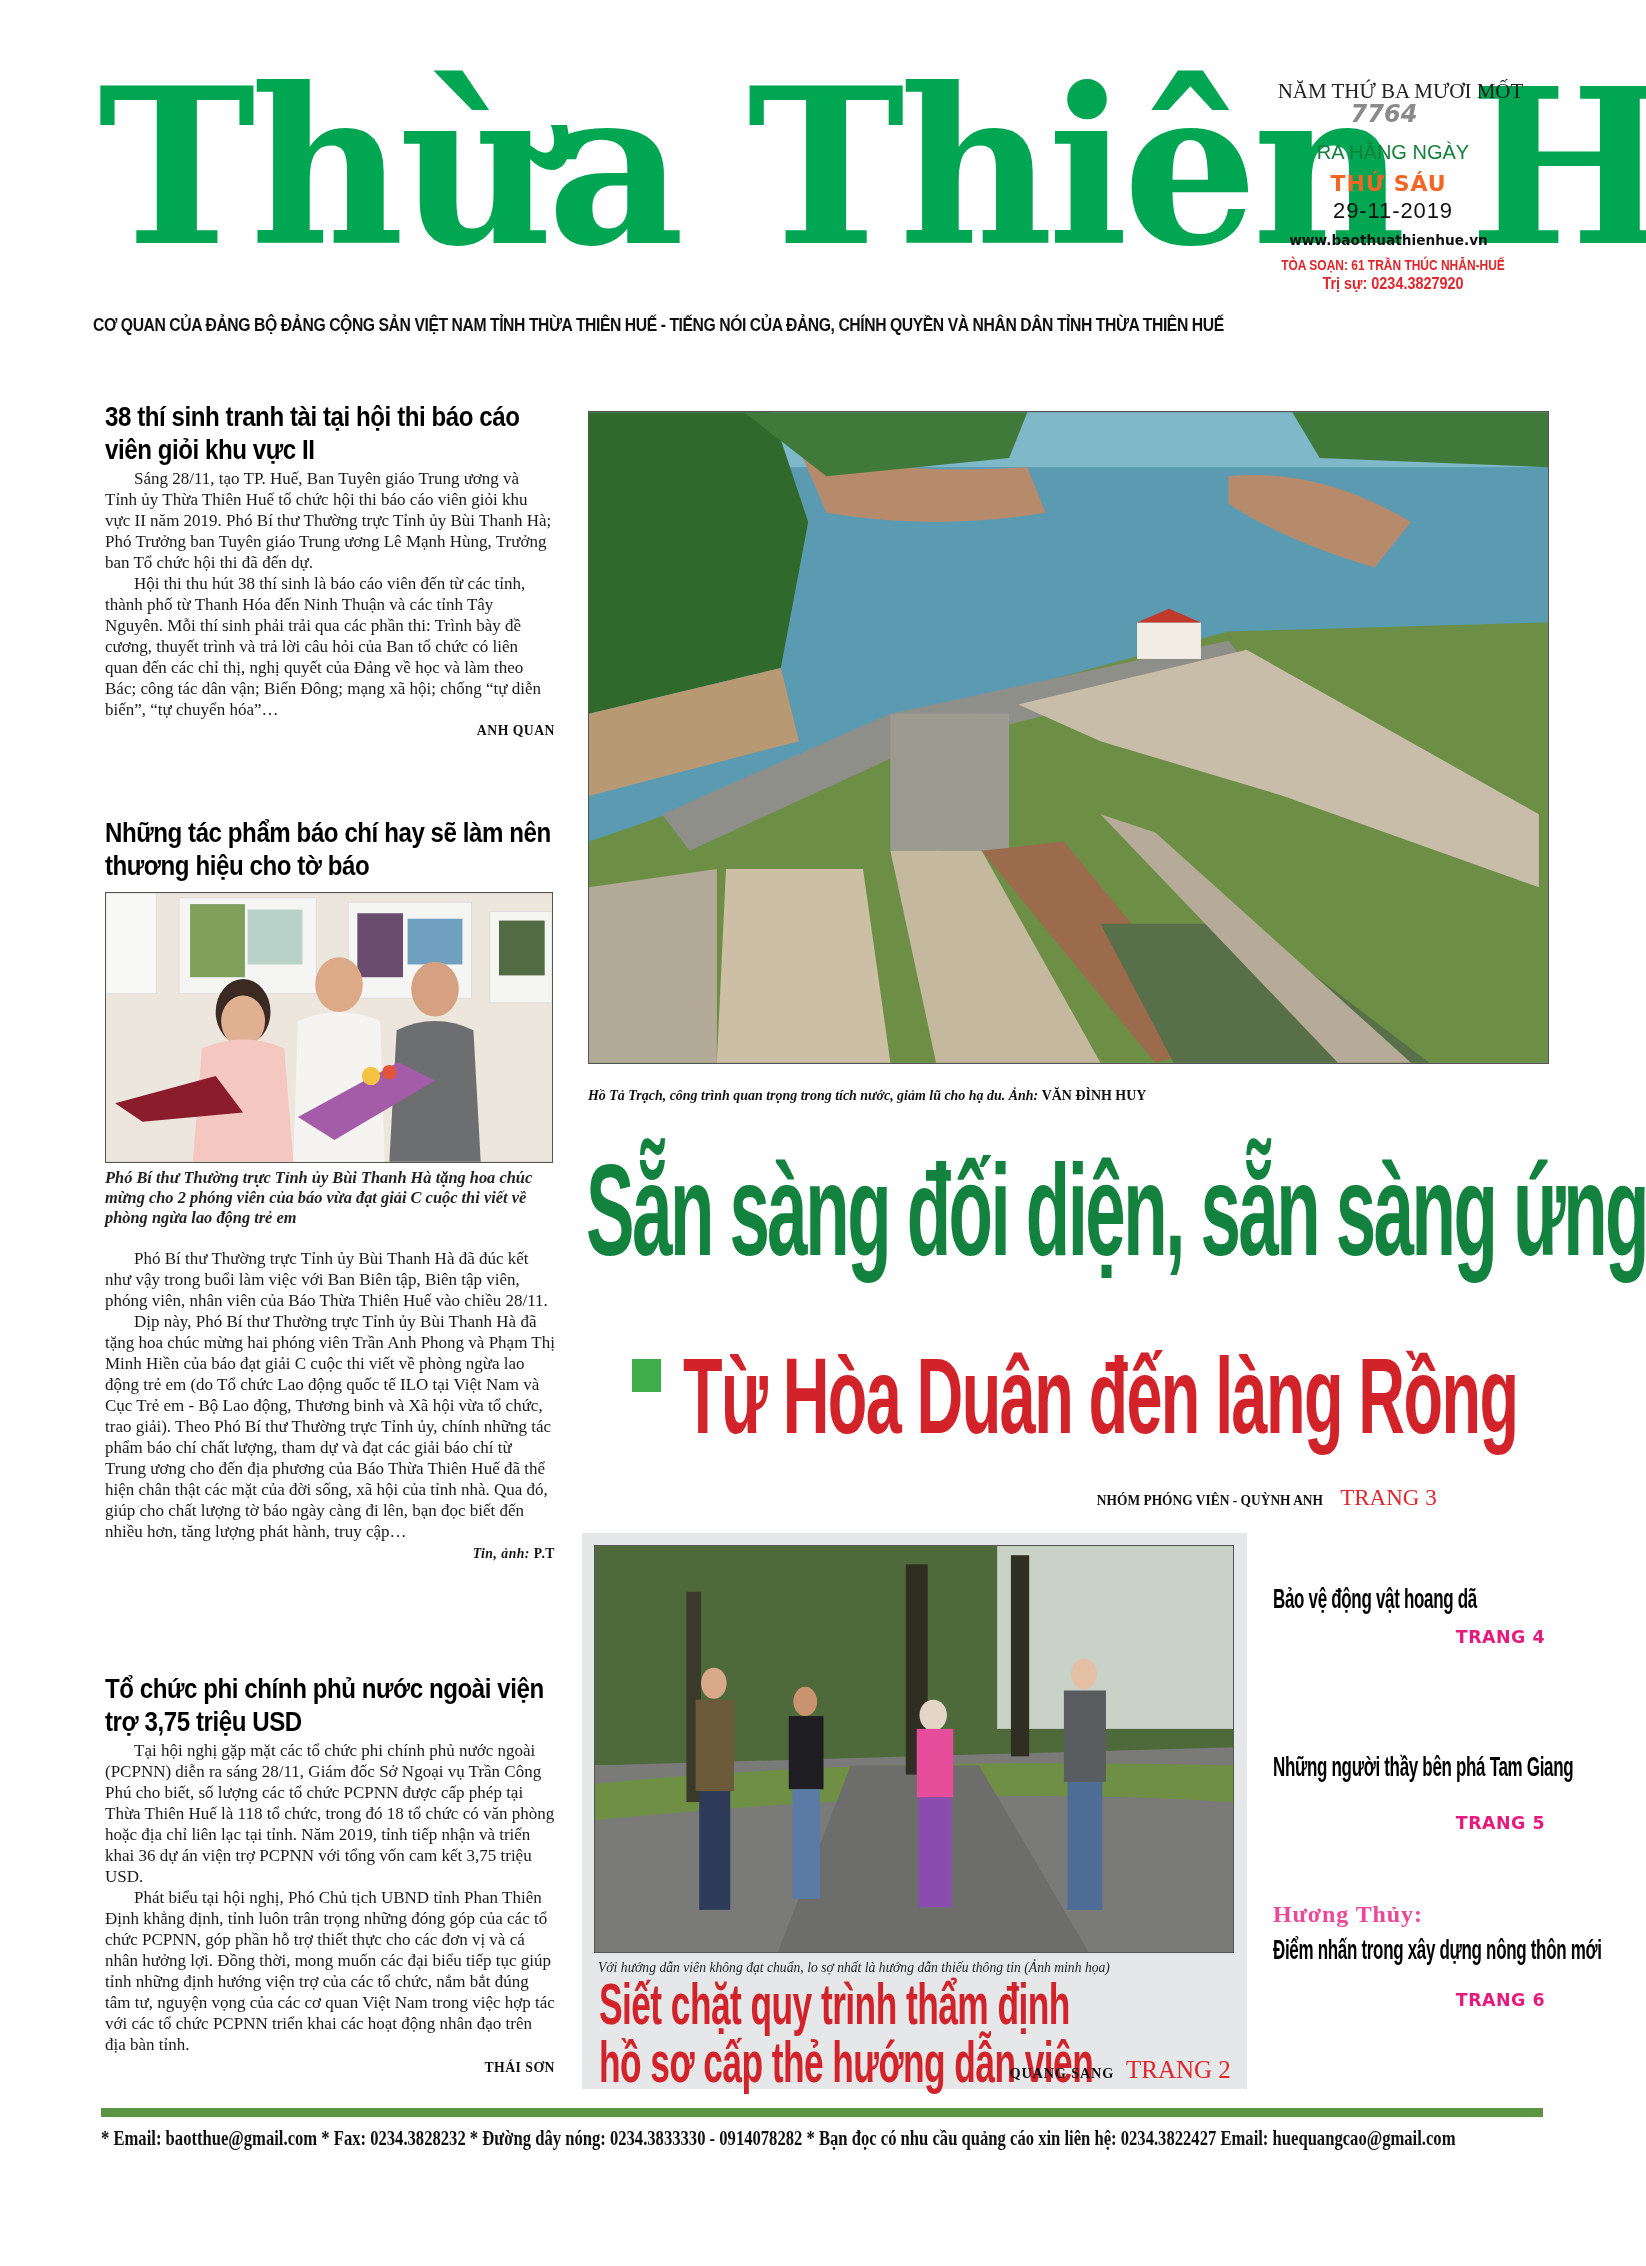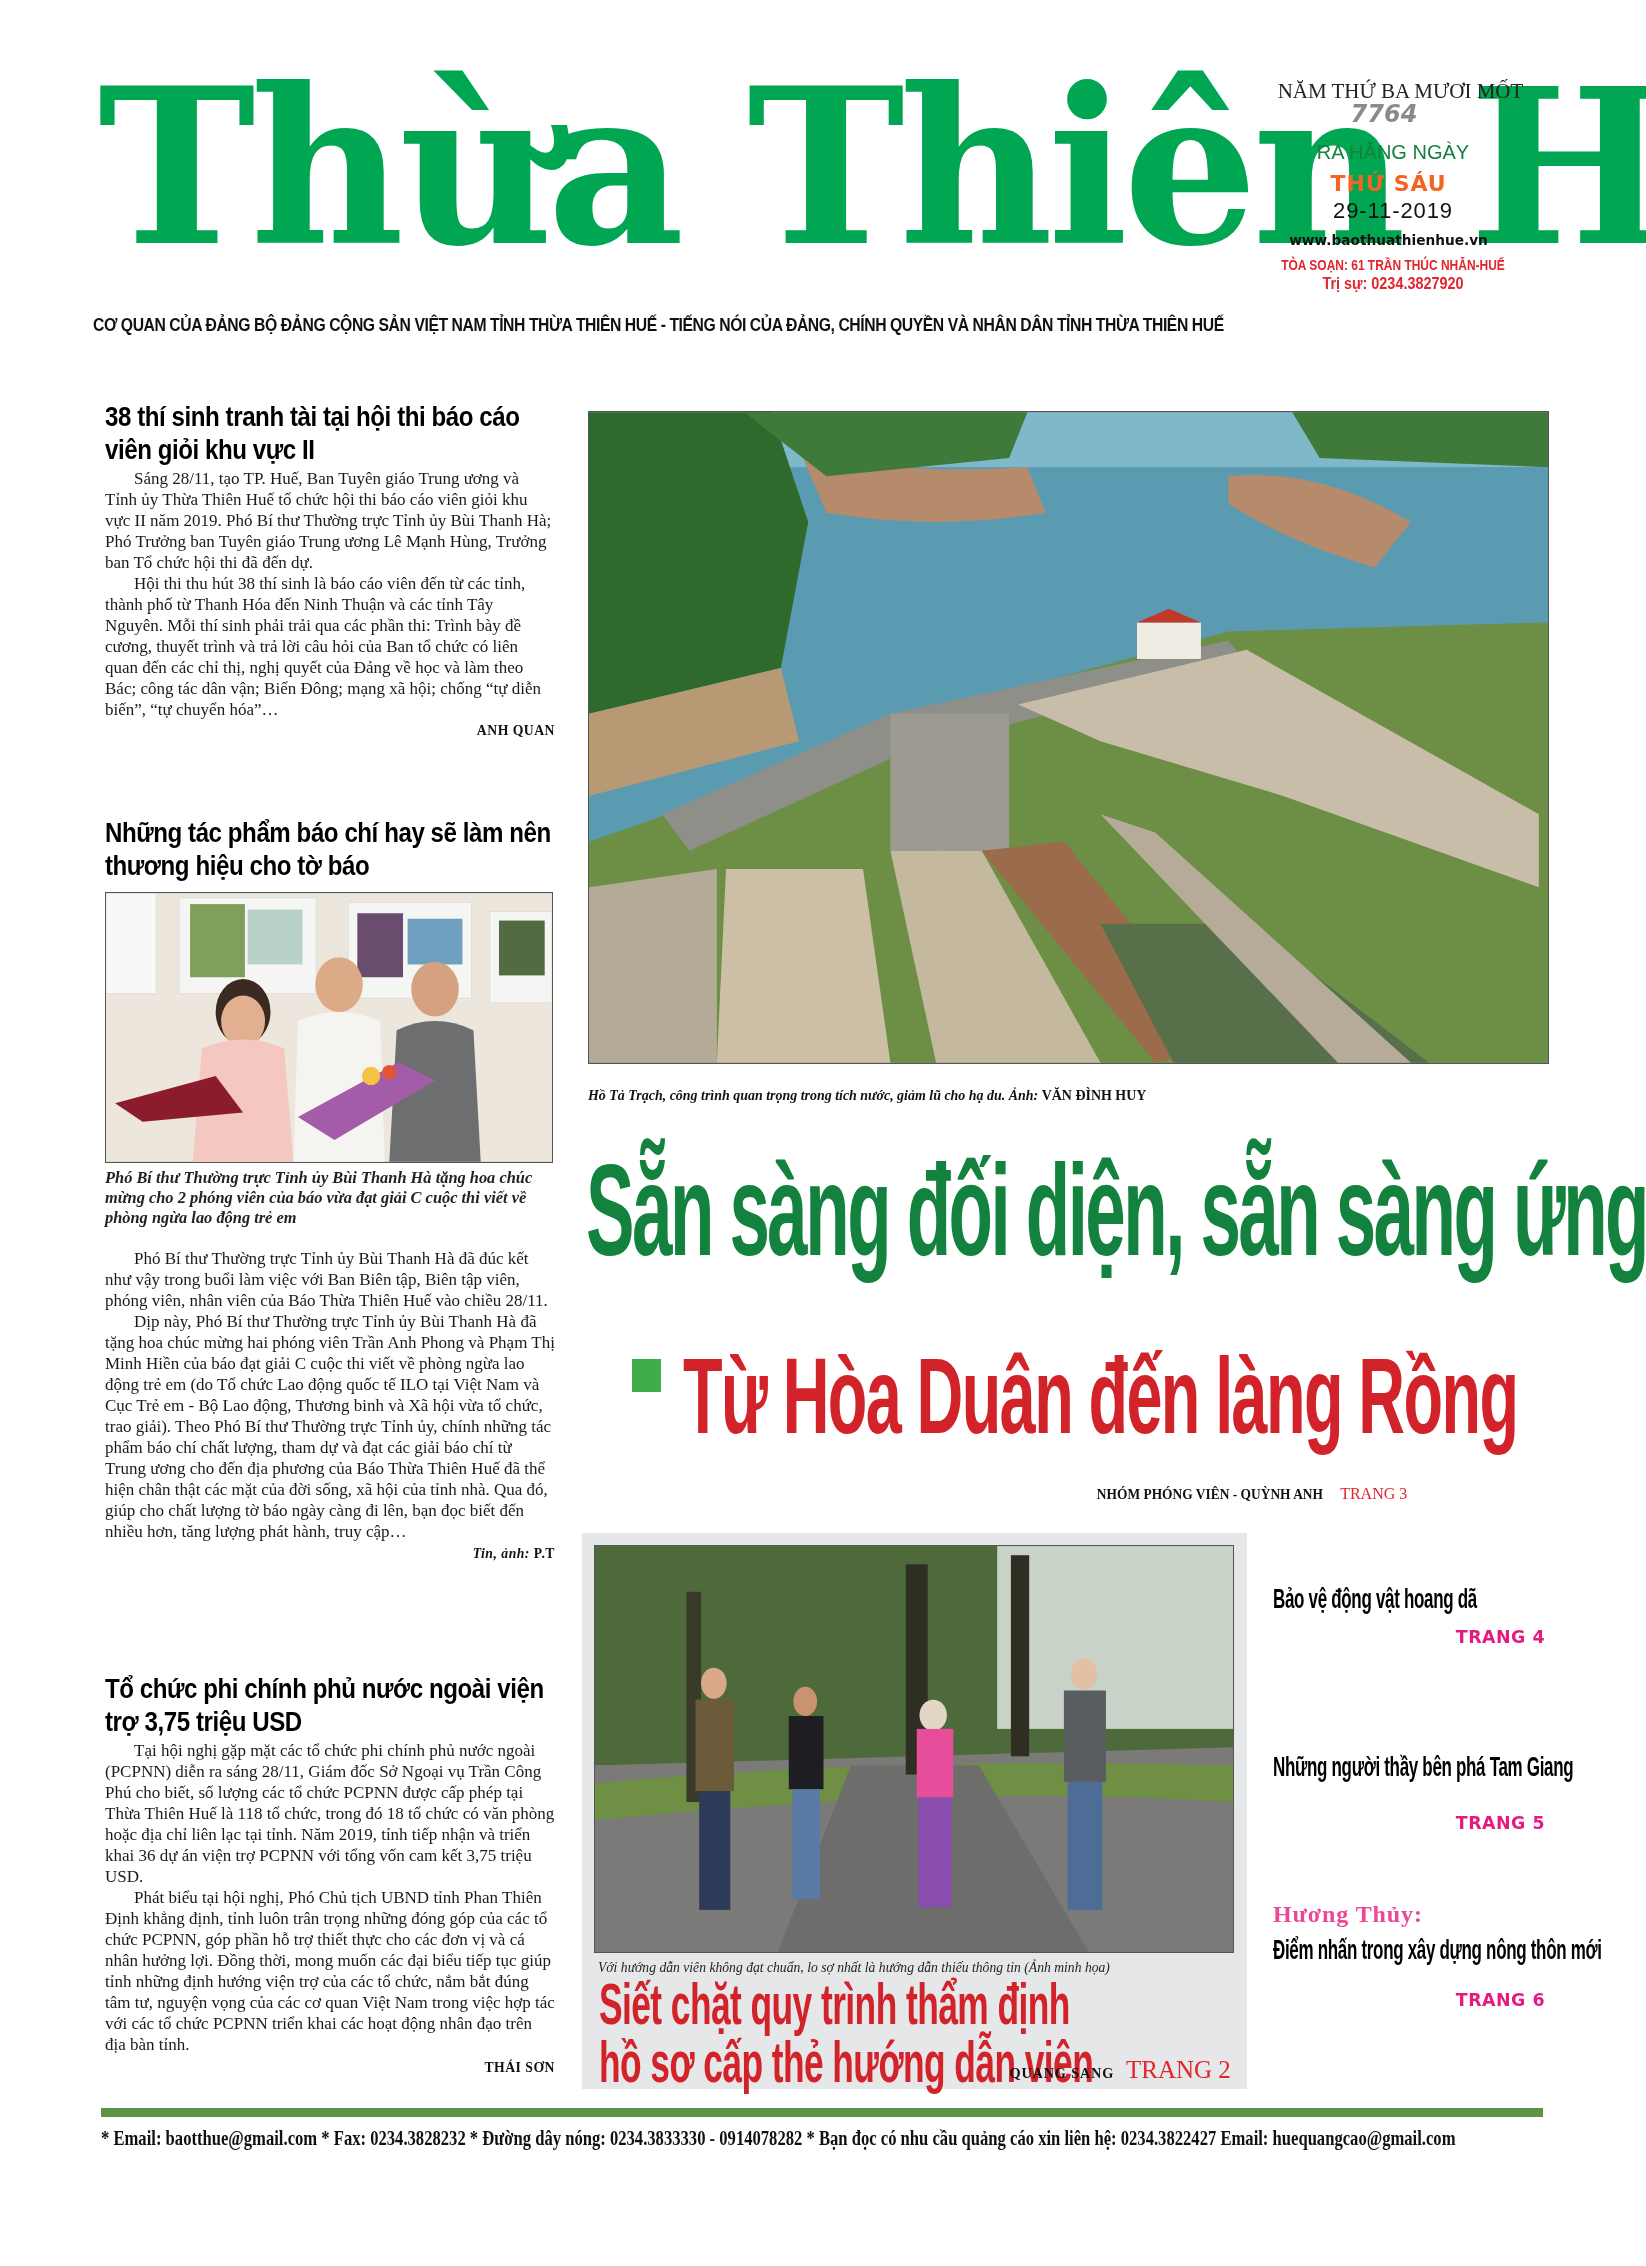--- a/index.html
+++ b/index.html
@@ -41,21 +41,21 @@
   .main-caption b { font-style:normal; }
 
   .big-green { left:586px; top:1142px; width:964px; font-family:"Liberation Sans", sans-serif; font-weight:bold; color:#12823e;
                font-size:130px; line-height:137px; letter-spacing:-4.6px; transform:scaleX(0.56); transform-origin:left;
                white-space:nowrap; width:1736px; }
   .green-square { left:632px; top:1359px; width:29px; height:33px; background:#3fae49; }
   .big-red { left:683px; top:1336px; font-family:"Liberation Sans", sans-serif; font-weight:bold; color:#d2232a;
              font-size:108px; line-height:119px; letter-spacing:-2.7px; transform:scaleX(0.6); transform-origin:left; white-space:nowrap; }
   .main-credit { left:1087px; top:1485px; white-space:nowrap; }
   .credit-name { font-family:"Liberation Serif", serif; font-weight:bold; font-size:14.6px; transform:scaleX(0.92); display:inline-block; }
-  .credit-page { font-family:"Liberation Serif", serif; color:#e1252b; font-size:16px; margin-left:3.7px; }
+  .credit-page { font-family:"Liberation Serif", serif; color:#e1252b; font-size:23px; margin-left:3.7px; }
 
   
   .feature-box { left:582px; top:1533px; width:665px; height:556px; background:#e6e7e8; }
   .feature-photo { left:594px; top:1545px; width:638px; height:406px; }
   .feature-caption { left:598px; top:1958px; width:640px; font-family:"Liberation Serif", serif; font-style:italic; font-size:15.5px; color:#222; white-space:nowrap; transform:scaleX(0.88); transform-origin:left;}
   .feature-headline { left:599px; top:1975px; width:1096px; font-family:"Liberation Sans", sans-serif; font-weight:bold; color:#d2232a;
                       font-size:57px; line-height:58px; letter-spacing:-0.9px; transform:scaleX(0.62); transform-origin:left; white-space:nowrap;}
   .feature-credit { left:1005px; top:2056px; white-space:nowrap;text-align:right; }
   .feature-credit .credit-name { font-size:15.5px; letter-spacing:0.9px; }
   .feature-credit .credit-page { font-size:25px; }

